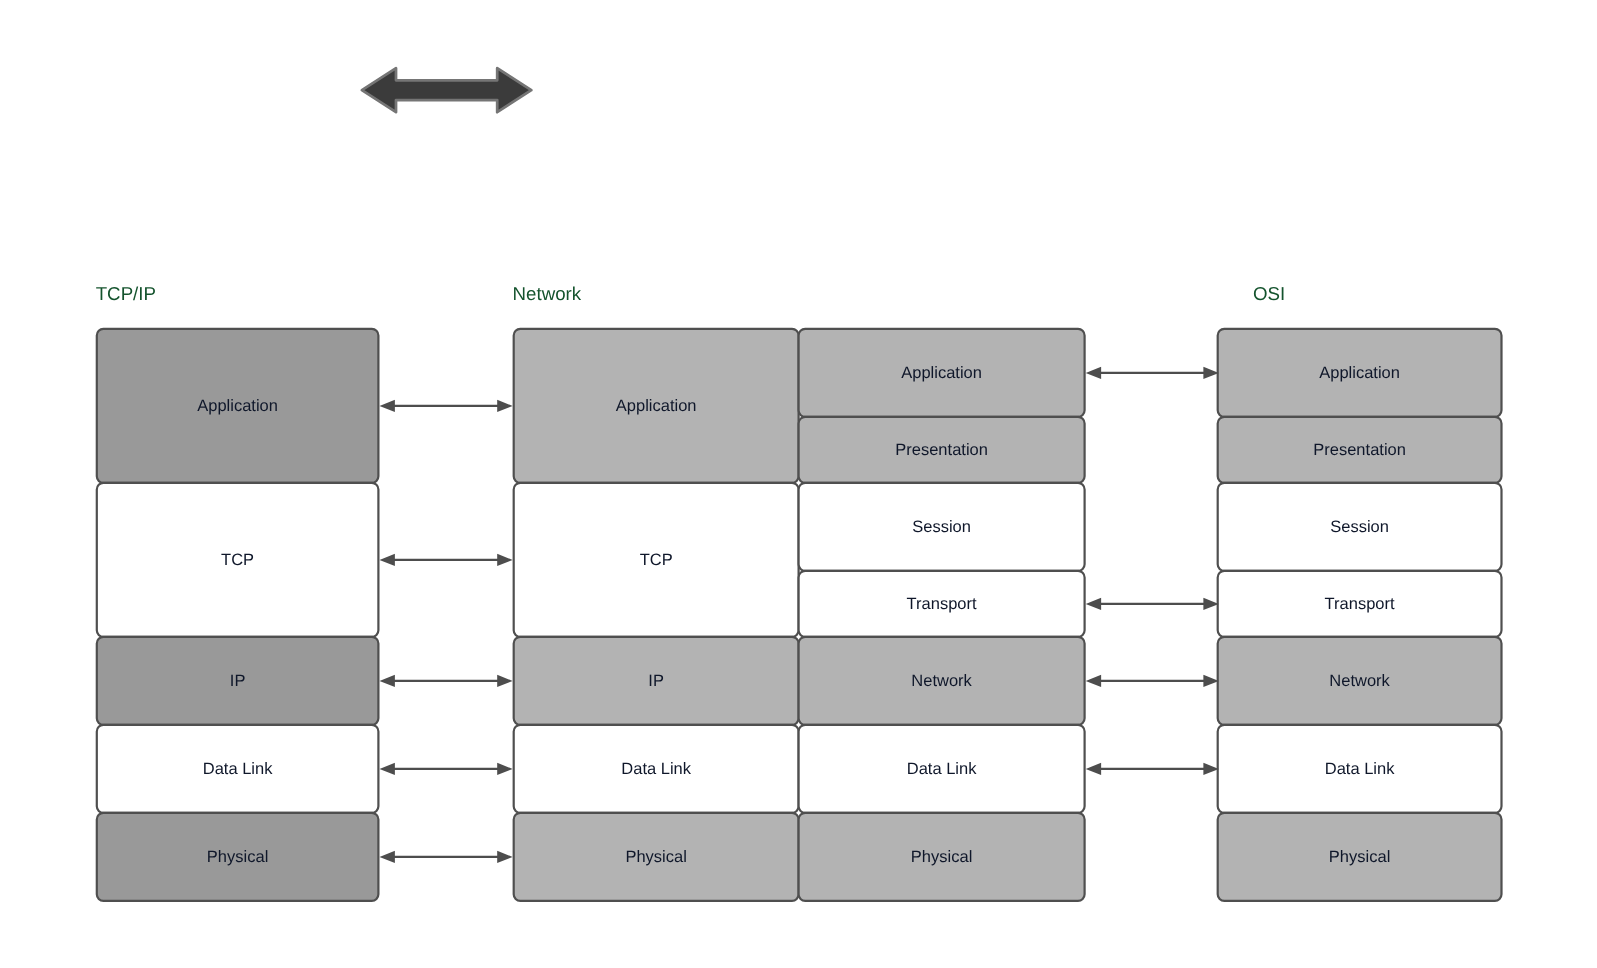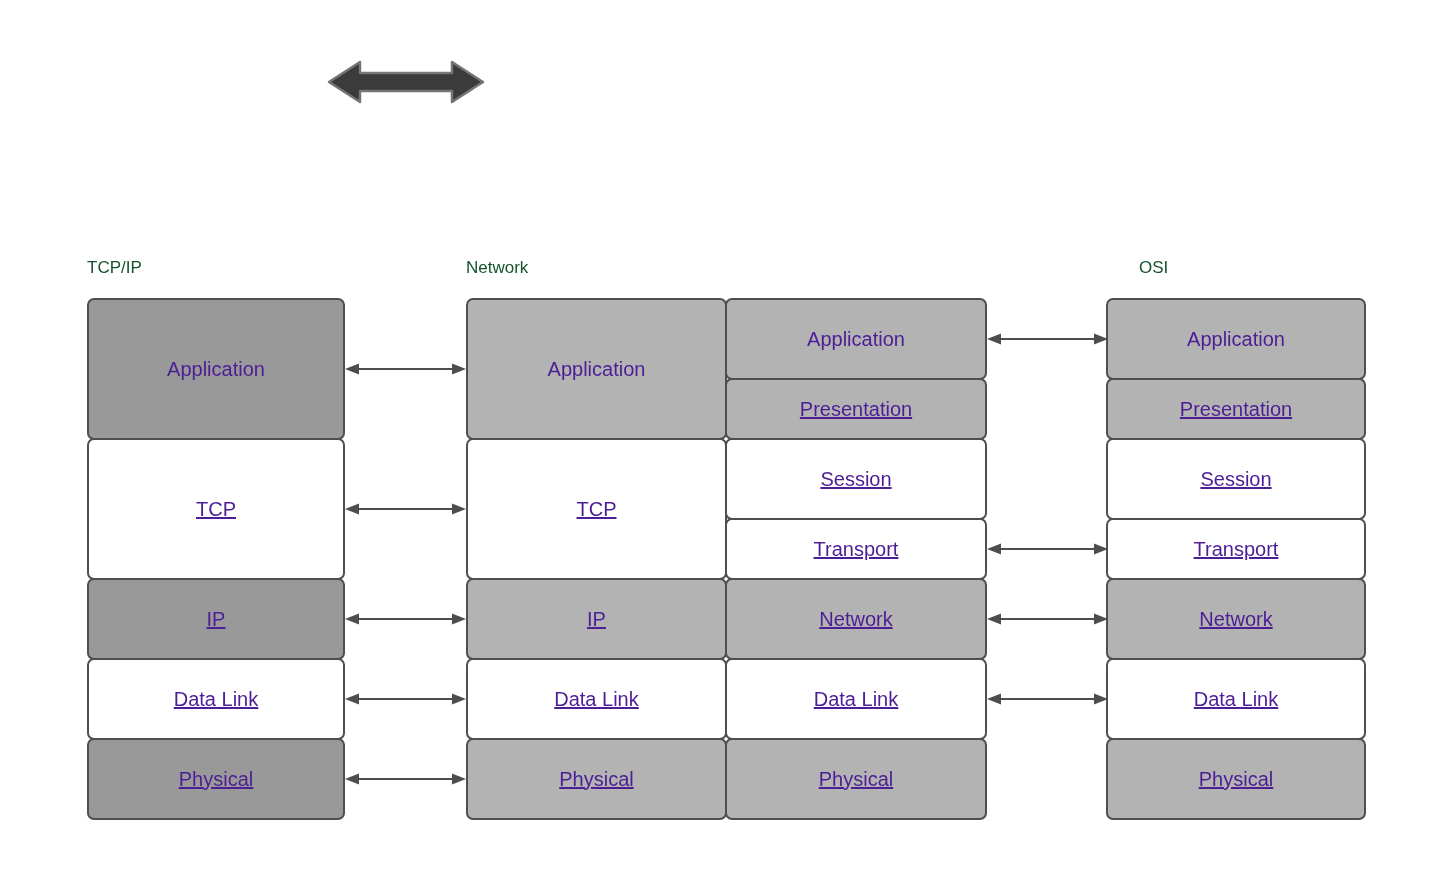--- a/index.html
+++ b/index.html
@@ -21,25 +21,25 @@
   .stack {
     position: absolute;
   }
   .layer {
     box-sizing: border-box;
     border: 2px solid #4f4f4f;
     border-radius: 7px;
     display: flex;
     align-items: center;
     justify-content: center;
-    font-size: 20px;
-    color: #4c1d95;
+    font-size: 15px;
+    color: #0f172a;
     background: #ffffff;
   }
-  .layer + .layer { margin-top: -2px; text-decoration: underline; }
+  .layer + .layer { margin-top: -2px; }
   .layer[data-shade="dark"]  { background: #999999; }
   .layer[data-shade="light"] { background: #b3b3b3; }
   .layer[data-shade="white"] { background: #ffffff; }
   .h-arrow {
     position: absolute;
     width: 123px;
     height: 12px;
   }
   .thick-arrow {
     position: absolute;

